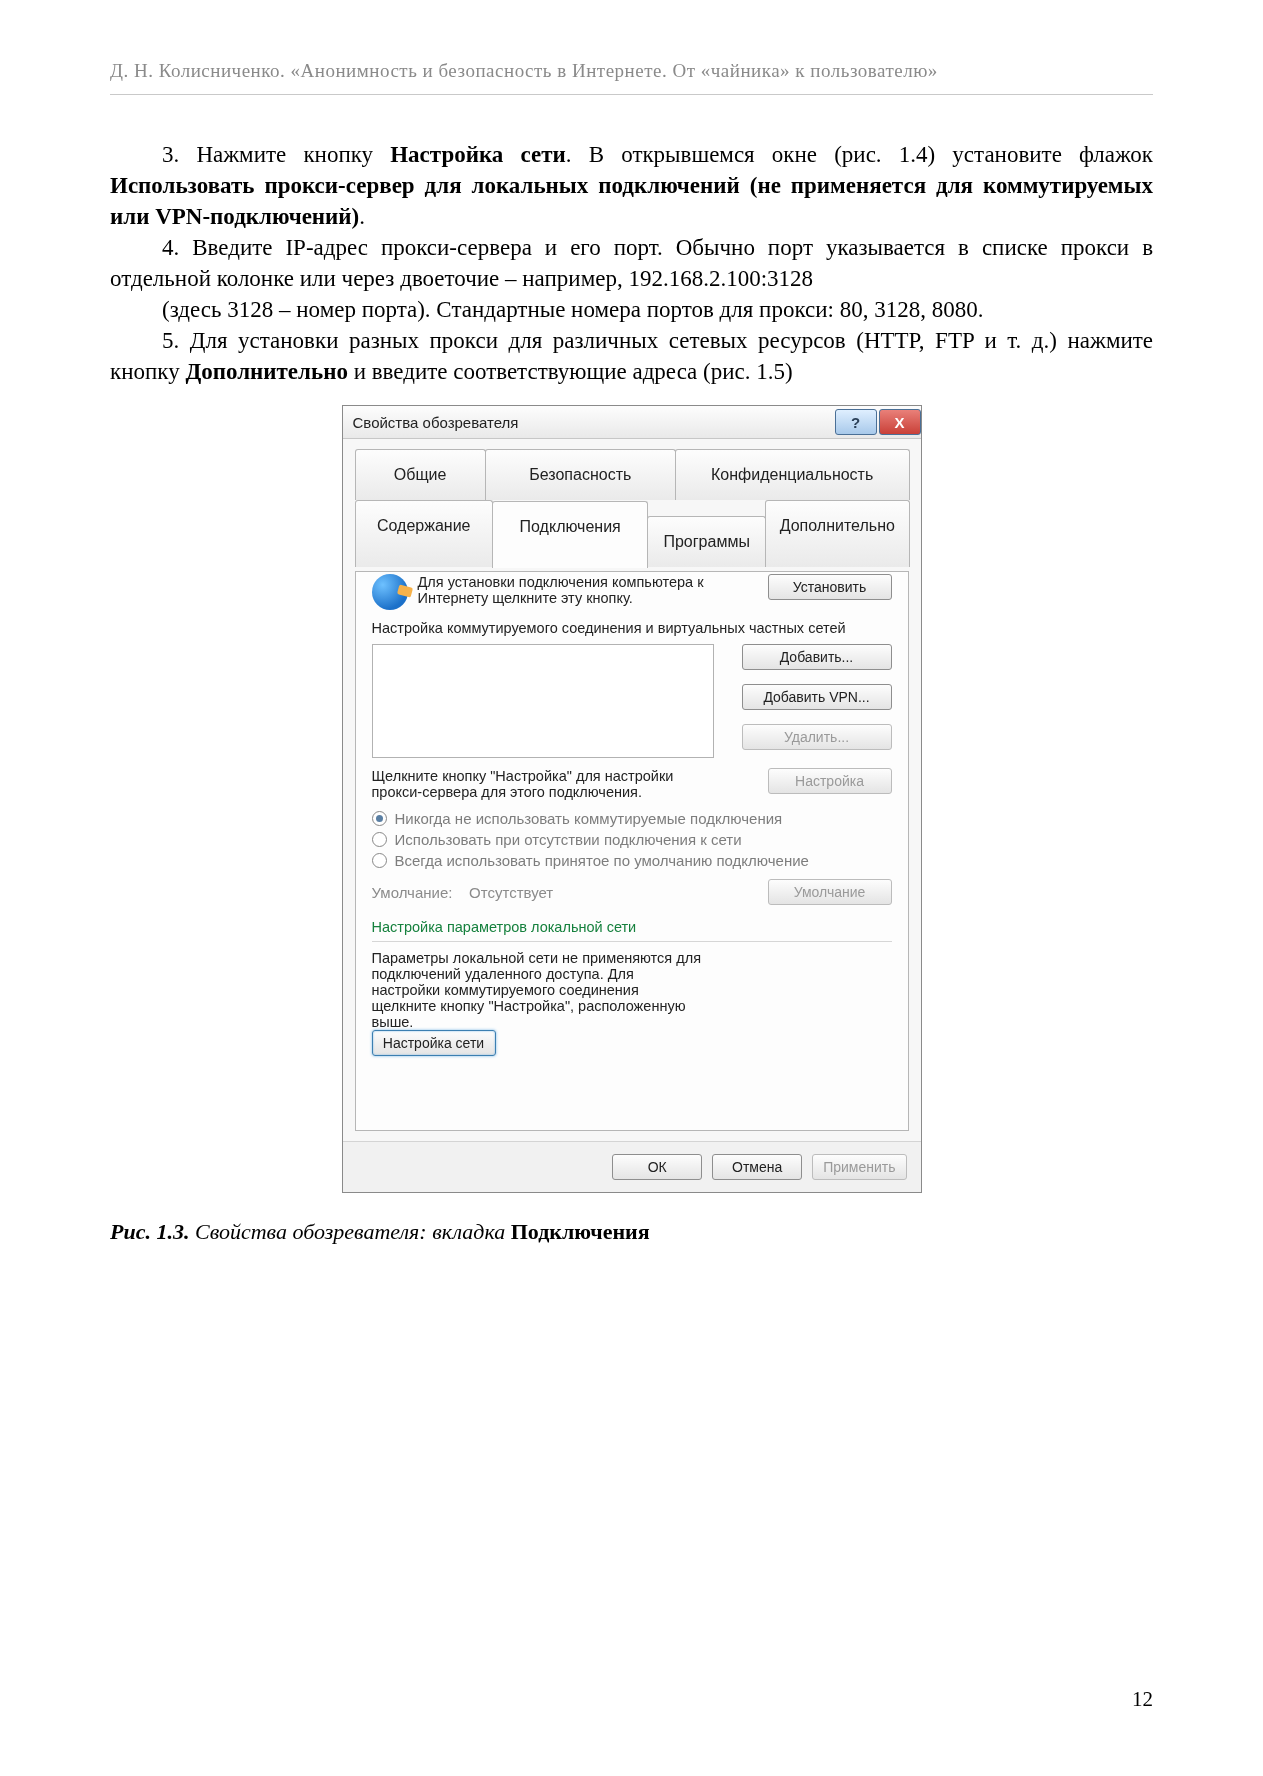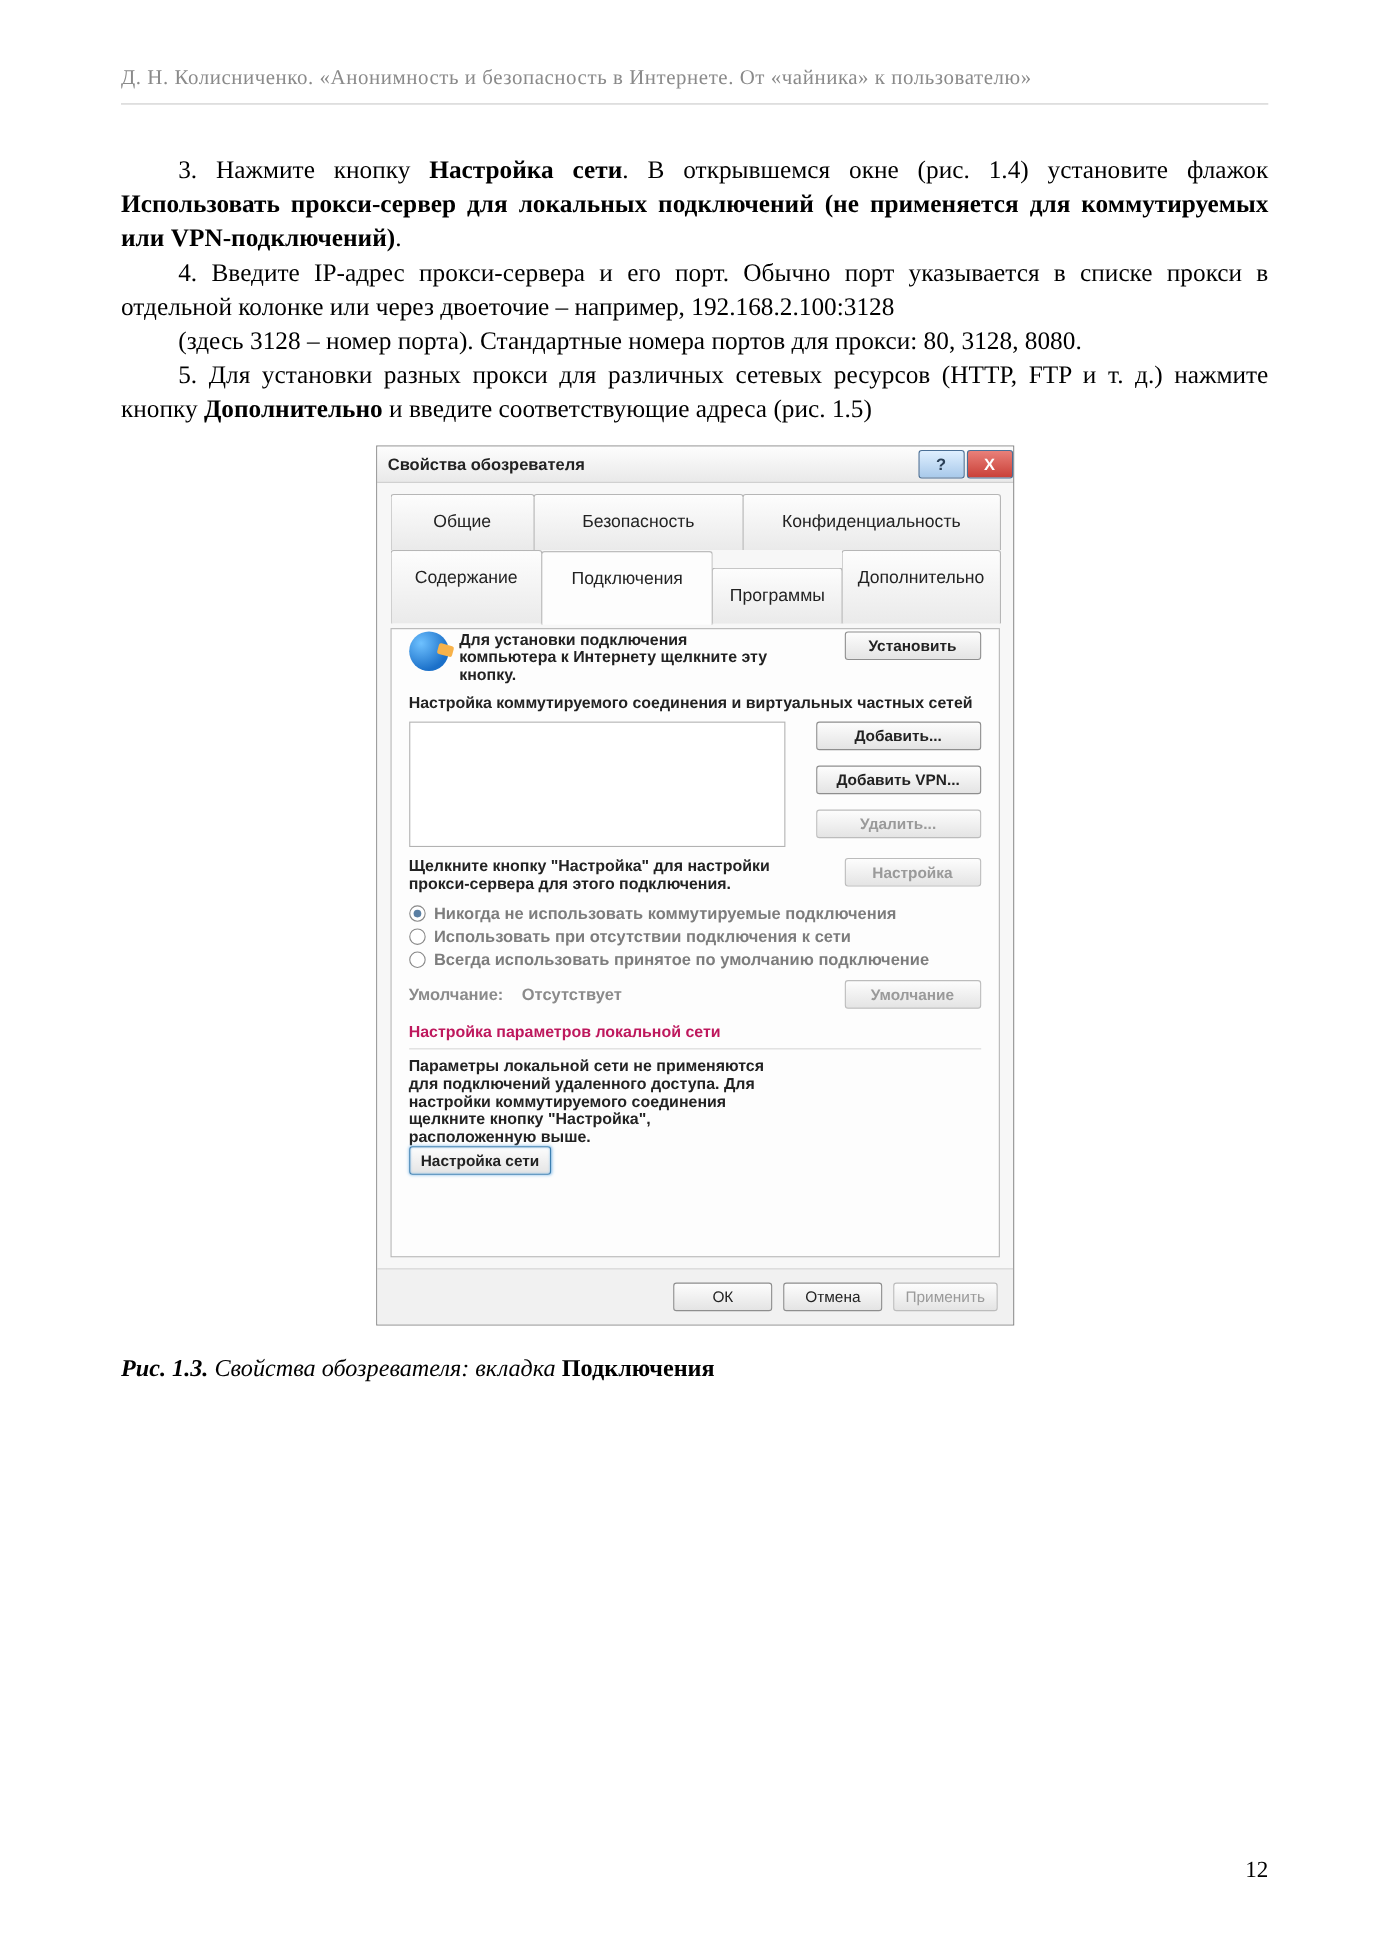--- a/index.html
+++ b/index.html
@@ -50,21 +50,21 @@
   }
   .dlg-titlebar {
     display: flex;
     align-items: center;
     justify-content: space-between;
     height: 32px;
     padding: 0 0 0 10px;
     background: linear-gradient(#fdfdfd, #e9e9e9);
     border-bottom: 1px solid #c7c7c7;
   }
-  .dlg-title { font-size: 15px; font-weight: bold; }
+  .dlg-title { font-size: 15px; }
   .dlg-ctlbtns { display: flex; }
   .dlg-ctlbtn {
     width: 40px;
     height: 24px;
     margin-left: 2px;
     border: 1px solid #4a6f96;
     border-radius: 3px;
     display: flex;
     align-items: center;
     justify-content: center;
@@ -108,21 +108,20 @@
   .tab.active {
     background: #fdfdfd;
     position: relative;
     top: 1px;
     font-weight: normal;
   }
   .tab-panel {
     border: 1px solid #b6b6b6;
     background: #fdfdfd;
     padding: 2px 16px 14px 16px;
-    font-weight: bold;
   }
   .sect { margin-bottom: 10px; }
   .row-flex { display: flex; align-items: flex-start; justify-content: space-between; }
   .icon-globe {
     width: 36px; height: 36px;
     display: inline-block;
     background: radial-gradient(circle at 30% 30%, #6ec1ff, #1b70c9 70%);
     border-radius: 50%;
     position: relative;
     margin-right: 10px;
@@ -169,21 +168,21 @@
   .radio {
     width:13px; height:13px; border:1px solid #888; border-radius:50%;
     margin-right:8px; display:inline-flex; align-items:center; justify-content:center;
     background:#fff;
   }
   .radio.checked::after{
     content:""; width:7px; height:7px; border-radius:50%;
     background:#5a7fa3;
   }
   .default-row { display:flex; align-items:center; justify-content:space-between; margin-top:10px; color:#8b8b8b; }
-  .section-title { font-size:14.5px; color:#be185d; margin-top:14px; margin-bottom:6px; }
+  .section-title { font-size:14.5px; color:#15803d; margin-top:14px; margin-bottom:6px; }
   .hr { border-top:1px solid #d6d6d6; margin-top:2px; }
   .footer-btns {
     display:flex; justify-content:flex-end; gap:10px;
     padding:12px 14px;
     background:#f1f1f1;
     border-top:1px solid #d4d4d4;
   }
   .caption {
     font-size:22px;
     margin-top:26px;

